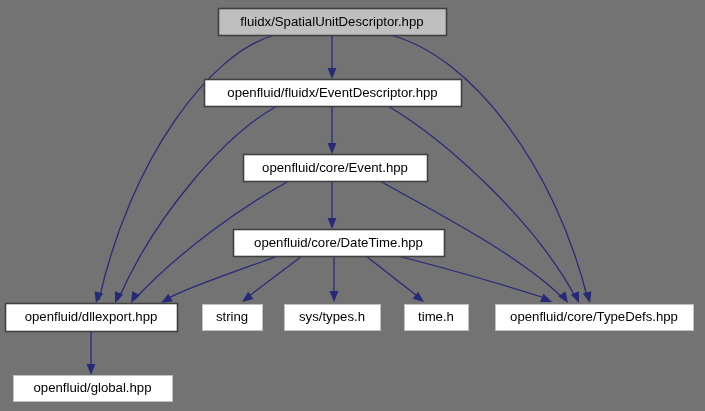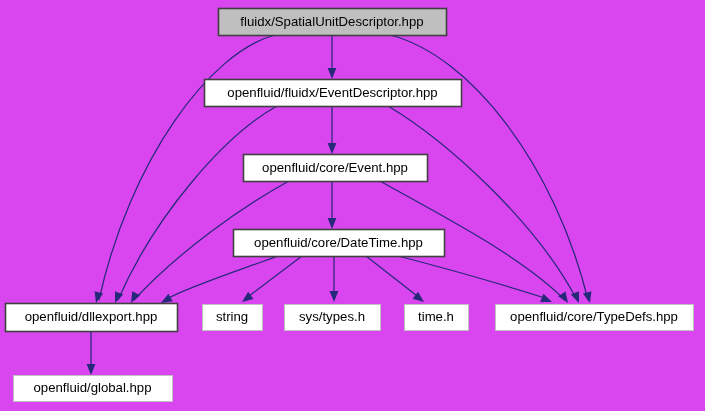--- a/index.html
+++ b/index.html
@@ -4,21 +4,21 @@
 <style>
   html, body {
     margin: 0;
     padding: 0;
     background: #ffffff;
   }
   #graph-root {
     position: relative;
     width: 705px;
     height: 411px;
-    background: #d946ef;
+    background: #737373;
     font-family: "Liberation Sans", sans-serif;
     overflow: hidden;
   }
   svg#dep-graph {
     position: absolute;
     left: 0;
     top: 0;
     width: 705px;
     height: 411px;
     display: block;

